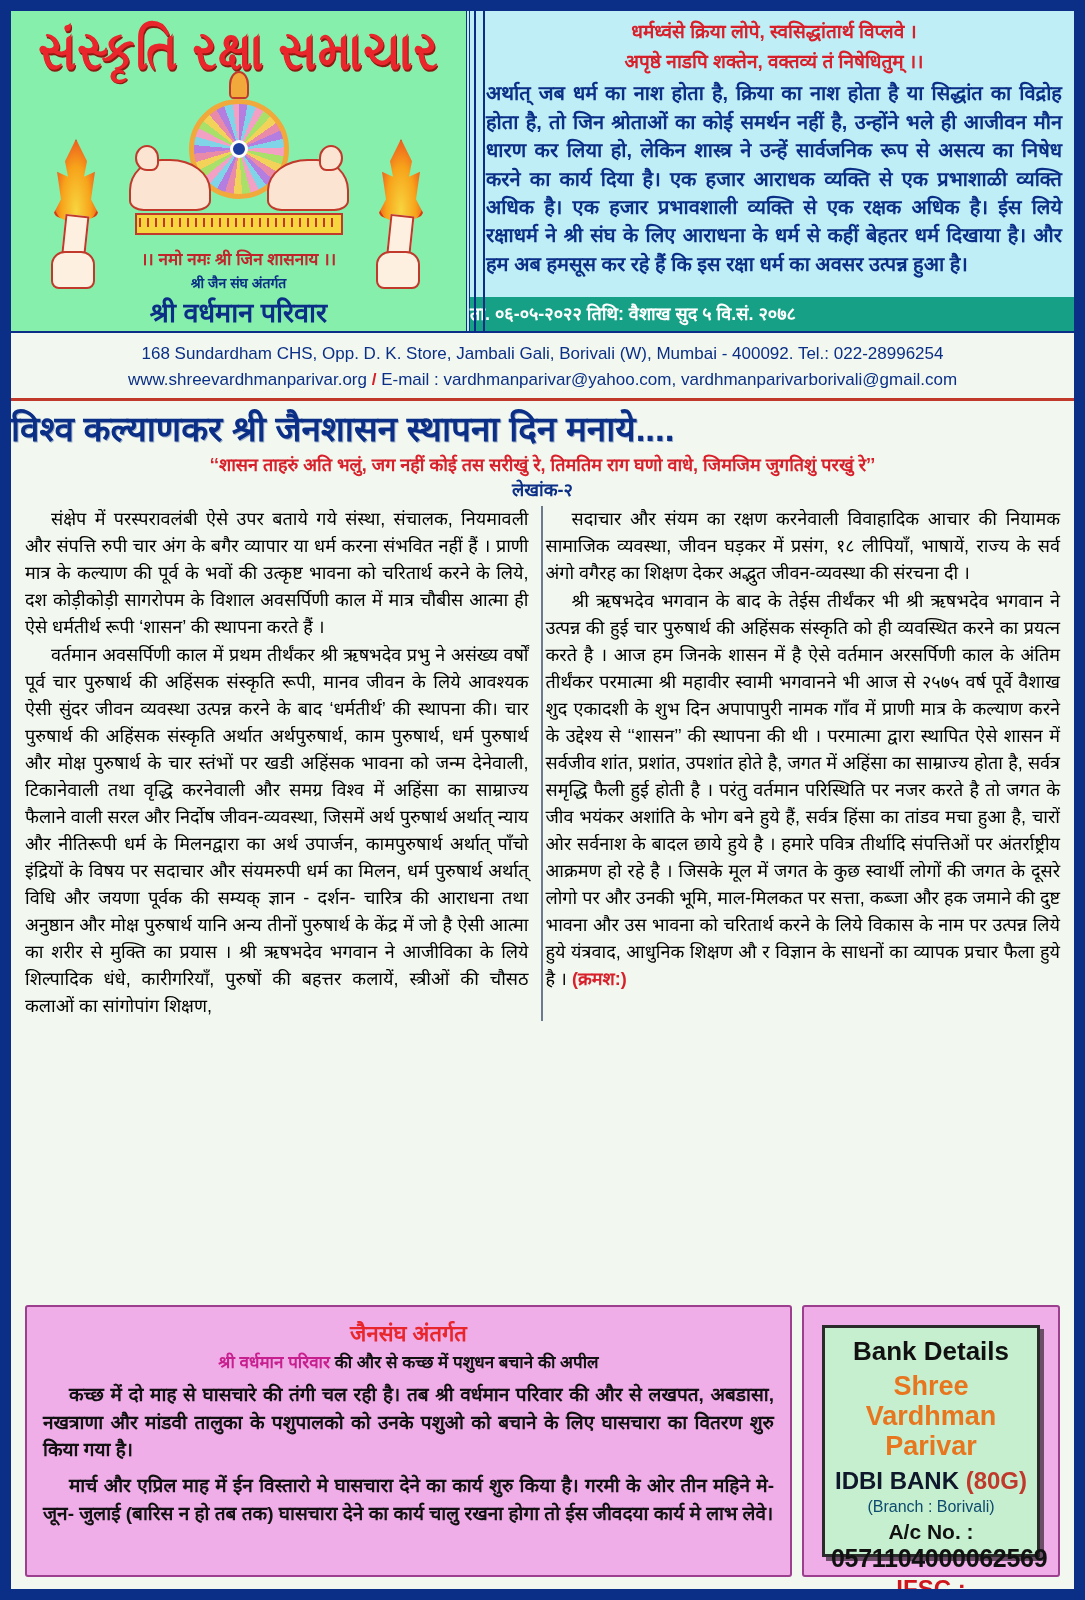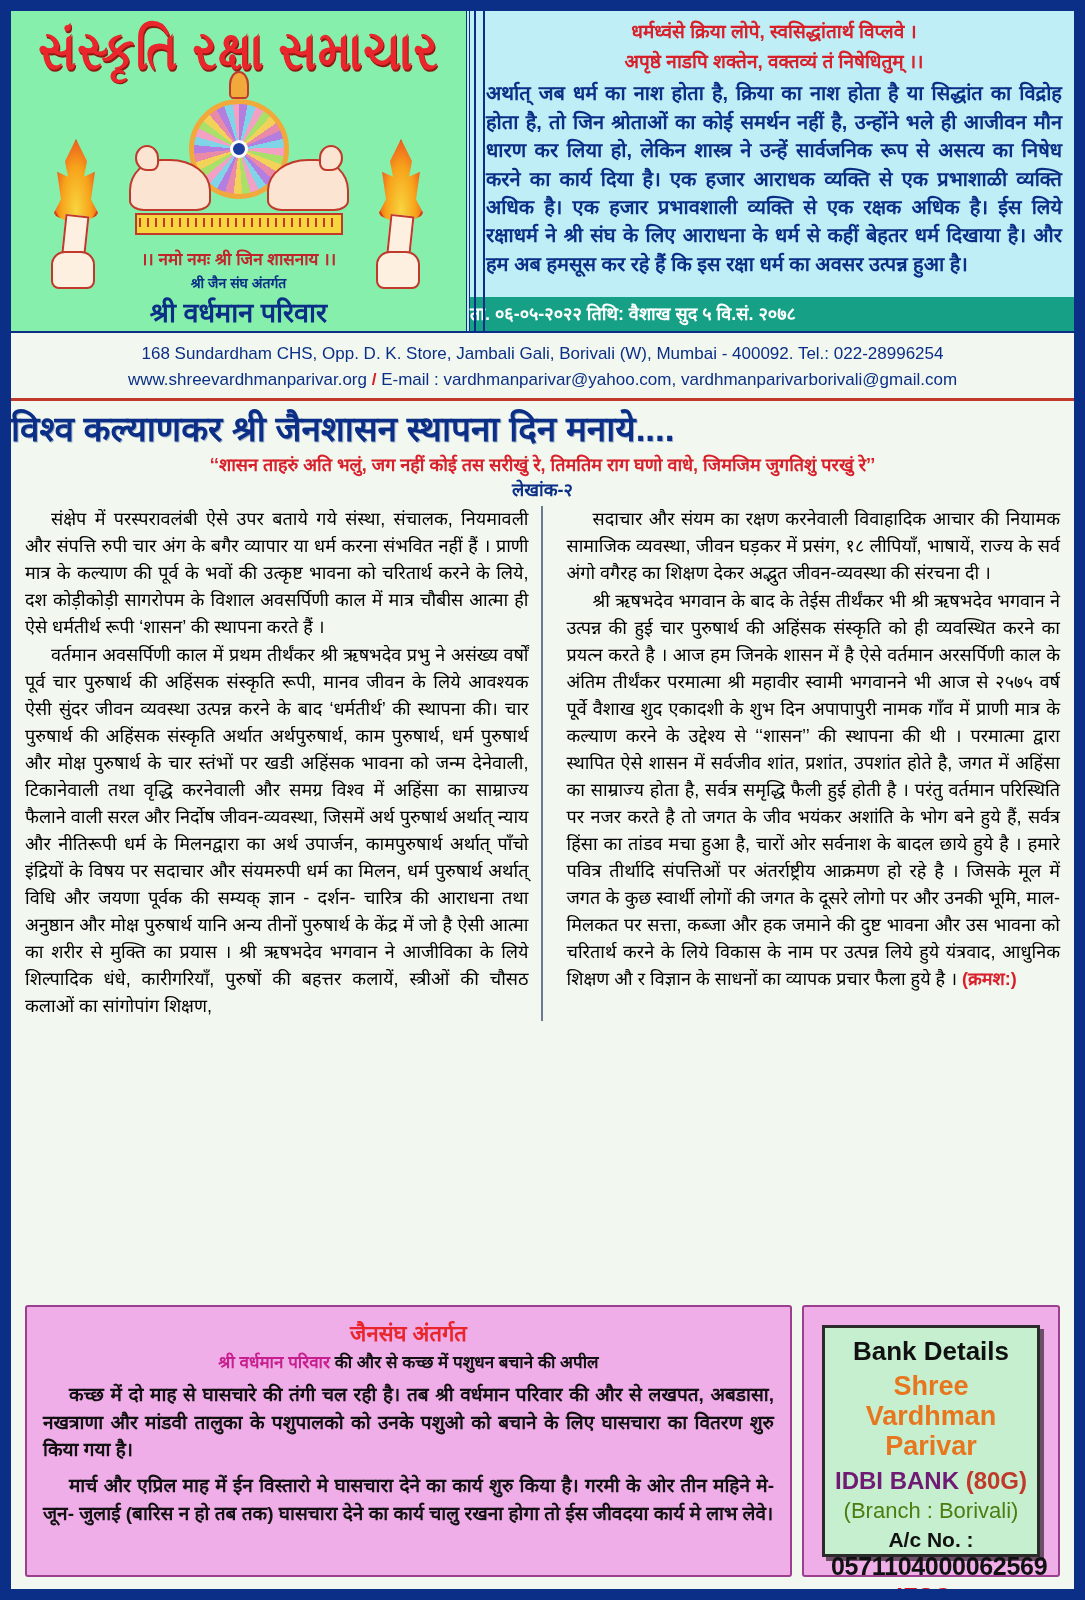--- a/index.html
+++ b/index.html
@@ -184,21 +184,21 @@
     display:flex;margin-top:5px;padding:0 14px;
     box-sizing:border-box;
   }
   .col{
     width:50%;box-sizing:border-box;
     color:#000;font-size:18px;line-height:1.5;
     text-align:justify;
     text-justify:inter-word;
   }
   .col.left{padding-right:12px;border-right:2px solid #6b7a8f;}
-  .col.right{padding-left:24px;}
+  .col.right{padding-left:3px;}
   .col p{margin:0 0 1px;text-indent:26px;}
   .kramash{color:#d8202b;font-weight:bold;}
 
   
   .bottom{
     position:absolute;left:14px;right:14px;bottom:12px;height:272px;
     display:flex;gap:10px;
   }
   .appeal{
     position:relative;flex:1;
@@ -233,23 +233,23 @@
     border:3px solid #2b2b2b;
     box-sizing:border-box;
     height:100%;
     padding:8px 6px;
     text-align:center;
     box-shadow:4px 4px 0 rgba(0,0,0,.55);
   }
   .bank-title{font-size:26px;font-weight:bold;color:#111;}
   .bank-name{font-size:27px;font-weight:bold;color:#e8761f;line-height:1.12;margin-top:4px;}
   .bank-bankline{font-size:24px;font-weight:bold;margin-top:5px;}
-  .bank-bankline .bk{color:#701a75;}
+  .bank-bankline .bk{color:#0f172a;}
   .bank-bankline .g80{color:#c0392b;}
-  .bank-branch{font-size:22px;color:#4d7c0f;margin-top:3px;}
+  .bank-branch{font-size:16px;color:#0c4a6e;margin-top:3px;}
   .bank-acno-label{font-size:21px;color:#111;margin-top:4px;font-weight:bold;}
   .bank-acno{font-size:25px;font-weight:bold;color:#111;letter-spacing:-.3px;}
   .bank-ifsc{font-size:24px;font-weight:bold;color:#d1151c;margin-top:2px;}
 </style>
 </head>
 <body>
 
 <div class="page">
  <div class="sheet">
 

